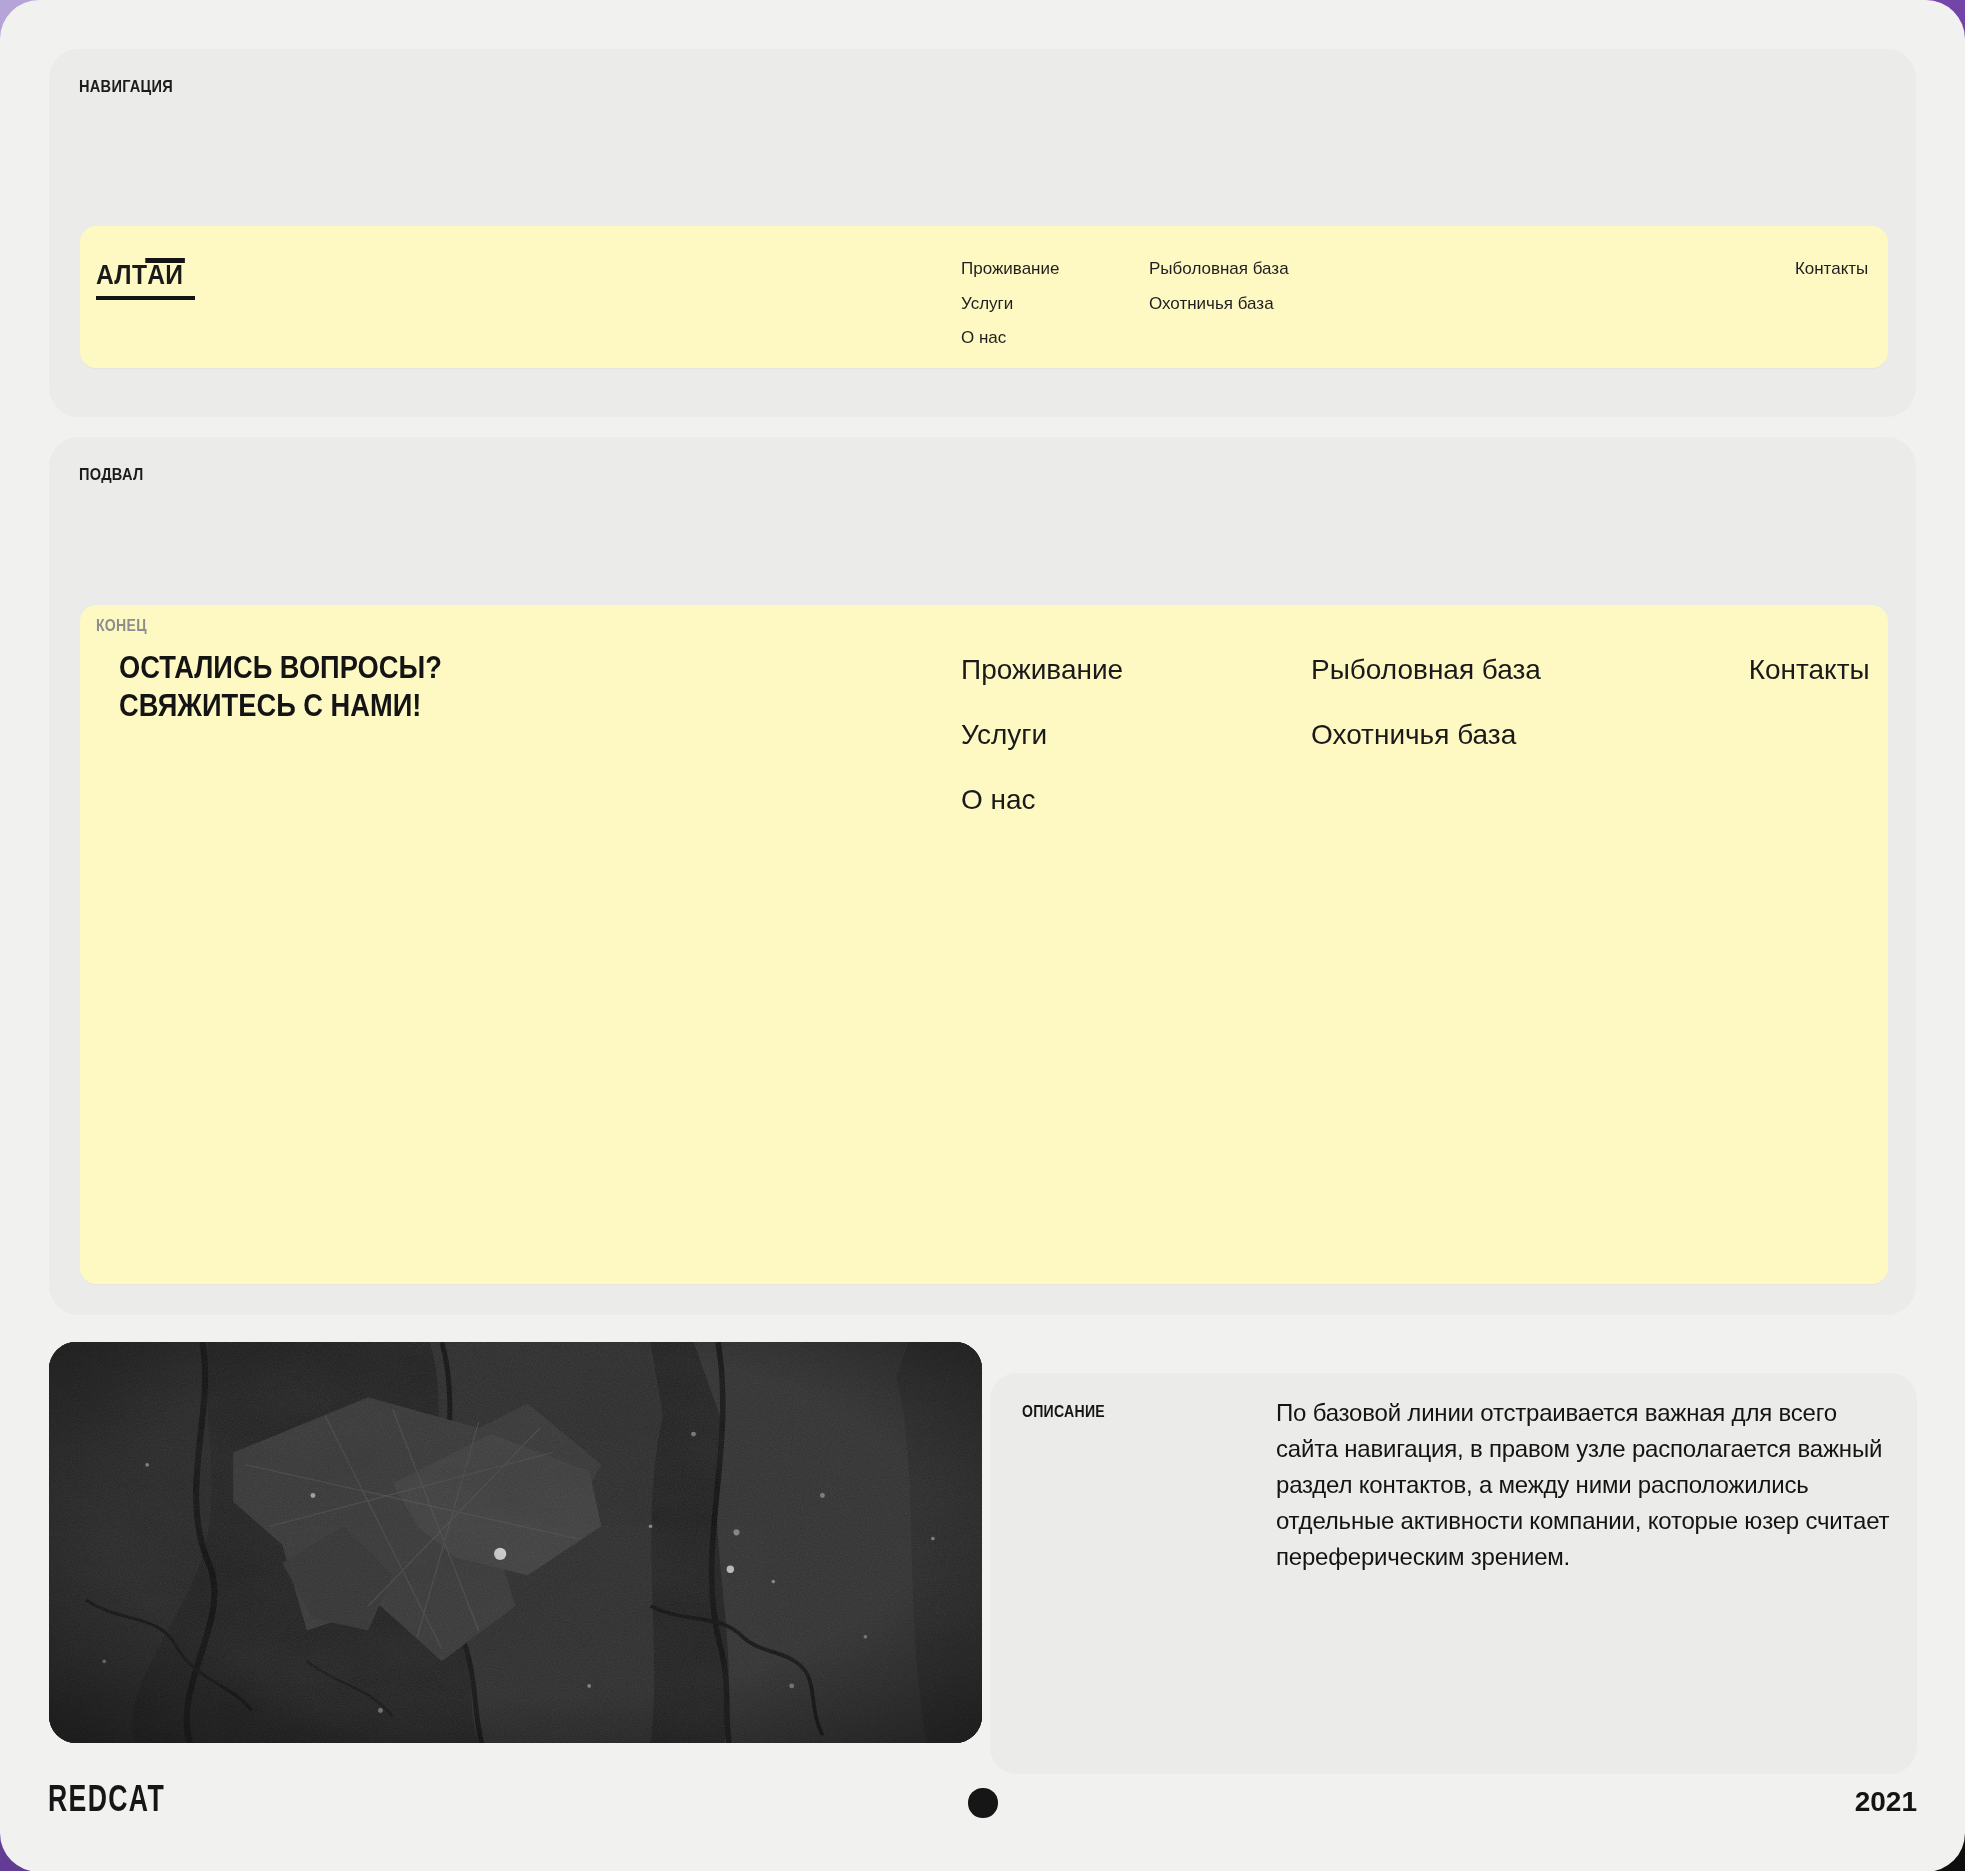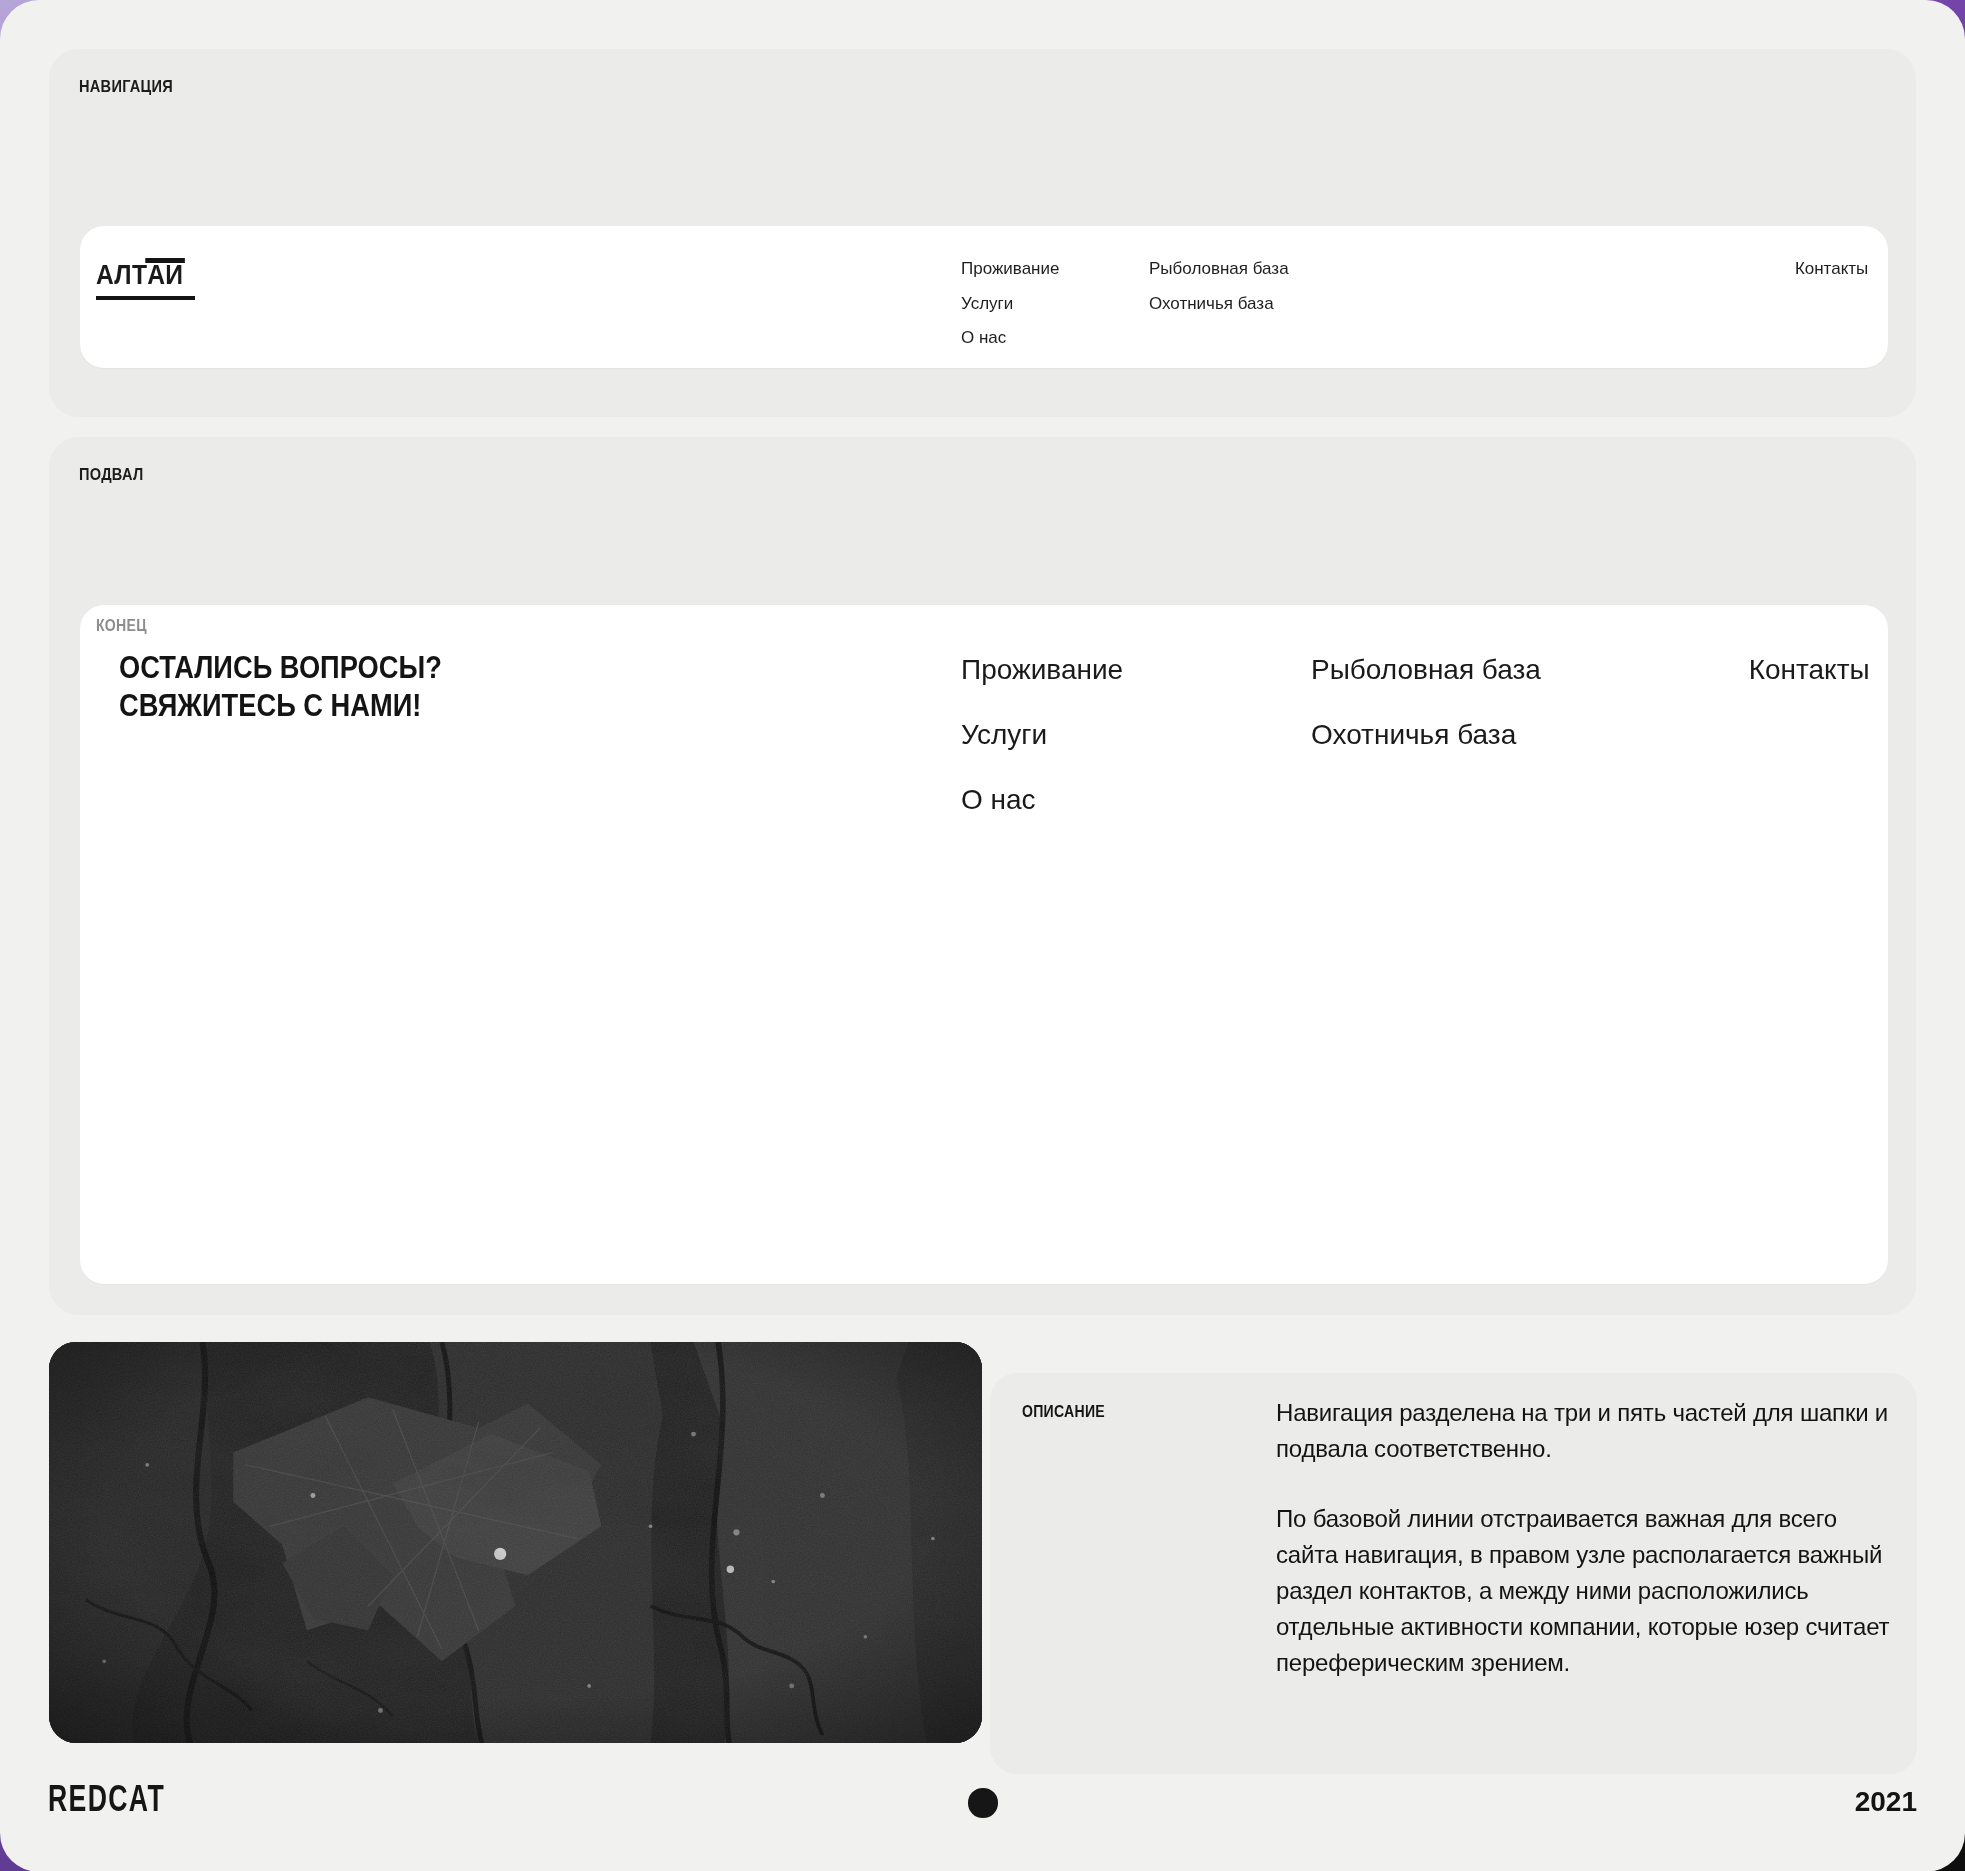--- a/index.html
+++ b/index.html
@@ -9,21 +9,21 @@
     font-family:"Liberation Sans","DejaVu Sans",sans-serif;color:#1a1a1a;
     -webkit-font-smoothing:antialiased;
   }
   .page{position:absolute;inset:0;background:#f1f1f0;border-radius:39px;}
   .section{position:absolute;left:49px;right:49px;background:#ebebea;border-radius:29.5px;}
   .section-label{position:absolute;left:29.5px;top:28px;font-size:16.6px;font-weight:700;letter-spacing:0.3px;color:#1c1c1c;}
   .cond{display:inline-block;transform:scaleX(.88);transform-origin:left center;white-space:nowrap;}
 
   
   #nav-section{top:49px;height:368px;}
-  .white-card{position:absolute;background:#ffffff;border-radius:24px;box-shadow:0 0.6px 1.2px rgba(0,0,0,.03);}
+  .white-card{position:absolute;background:#fef9c3;border-radius:16px;box-shadow:0 0.6px 1.2px rgba(0,0,0,.03);}
   #header-card{left:31px;right:28px;top:177px;height:142px;}
   .logo{position:absolute;left:16px;top:34px;font-size:28px;font-weight:800;letter-spacing:0.3px;
         border-bottom:4.3px solid #141414;padding-bottom:5.5px;line-height:1.1;}
   .logo-accent{position:relative;display:inline-block;}
   .logo-accent::after{content:"";position:absolute;left:-1.8px;right:-1.8px;top:-1.8px;height:4.3px;background:#141414;}
   .menu-col{position:absolute;top:33px;list-style:none;margin:0;padding:0;font-size:17px;color:#1f1f1f;}
   .menu-col li{margin-bottom:14.7px;cursor:pointer;}
   #hdr-col1{left:881px;}
   #hdr-col2{left:1069px;}
   .contacts-link{position:absolute;right:19.7px;top:33px;font-size:17px;color:#1f1f1f;cursor:pointer;}
@@ -173,21 +173,20 @@
       <rect width="1520" height="653" filter="url(#grain)" opacity="0.28"></rect>
       <rect width="1520" height="653" fill="url(#vig)"></rect>
     </svg>
   </div>
 
   <div id="desc-card">
     <div class="desc-label">
       <span class="cond">ОПИСАНИЕ</span>
     </div>
     <div class="desc-text">
-      <p>Навигация разделена на три и пять частей для шапки и подвала соответственно.</p>
       <p>По базовой линии отстраивается важная для всего сайта навигация, в правом узле располагается важный раздел контактов, а между ними расположились отдельные активности компании, которые юзер считает переферическим зрением.</p>
     </div>
   </div>
 
   <div class="brand">REDCAT</div>
   <div class="dot"></div>
   <div class="year">2021</div>
 
 </div>
 

